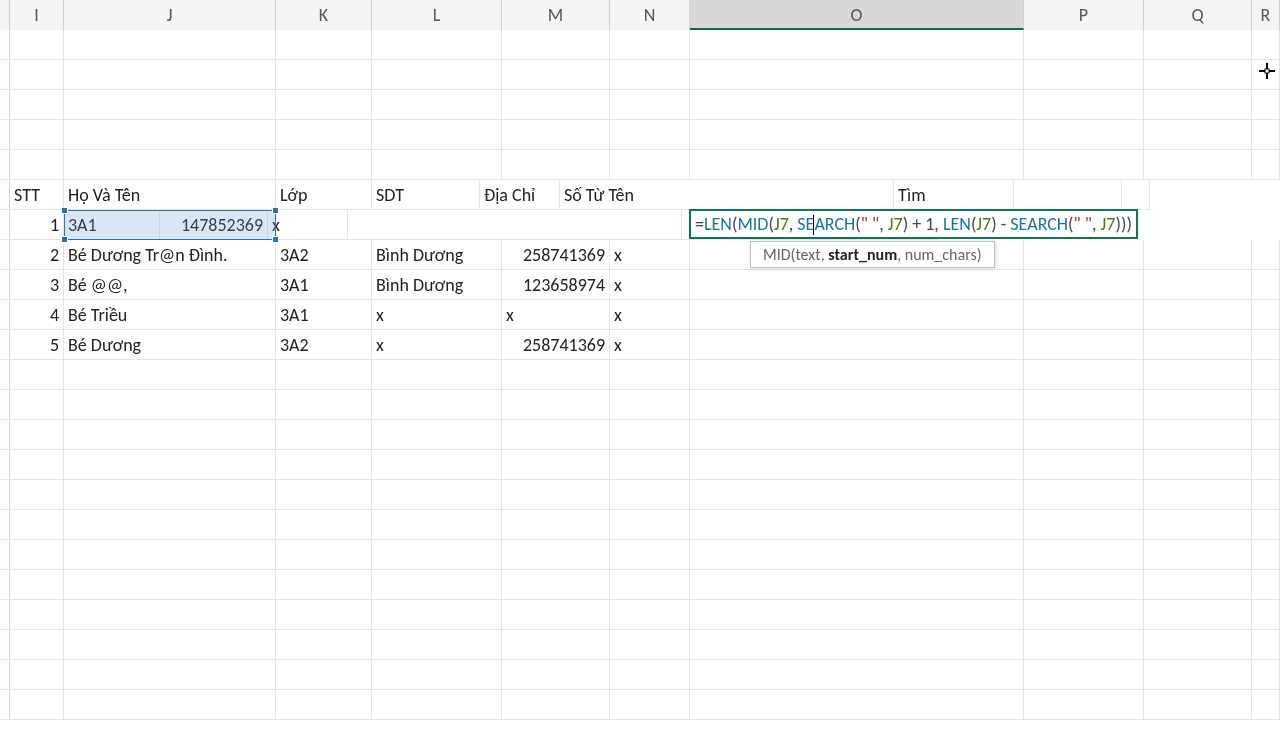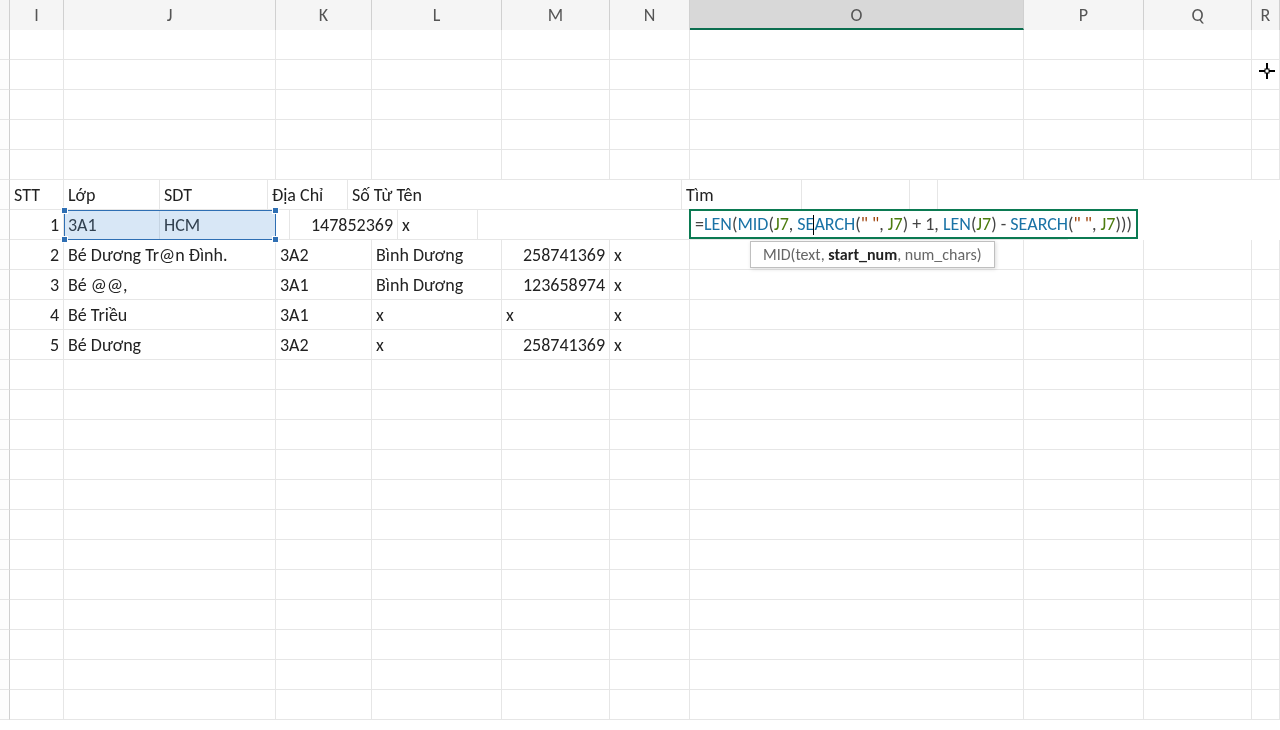--- a/index.html
+++ b/index.html
@@ -208,34 +208,34 @@
         <div class="cell w-N"></div>
         <div class="cell w-O"></div>
         <div class="cell w-P"></div>
         <div class="cell w-Q"></div>
         <div class="cell w-R"></div>
     </div>
 
     <div class="row">
       <div class="cell rowhdr w-rowhdr"></div>
       <div class="cell w-I">STT</div>
+      <div class="cell w-J">Họ Và Tên</div>
       <div class="cell w-K">Lớp</div>
       <div class="cell w-M">SDT</div>
       <div class="cell w-N">Địa Chỉ</div>
       <div class="cell w-O">Số Từ Tên</div>
       <div class="cell w-P">Tìm</div>
       <div class="cell w-Q"></div>
       <div class="cell w-R"></div>
     </div>
 
     <div class="row">
       <div class="cell rowhdr w-rowhdr"></div>
       <div class="cell right w-I">1</div>
       <div class="cell w-K">3A1</div>
-      <div class="cell w-L">HCM</div>
       <div class="cell right w-M">147852369</div>
       <div class="cell w-N">x</div>
       <div class="cell w-O" id="cell-O7"></div>
       <div class="cell w-P"></div>
       <div class="cell w-Q"></div>
       <div class="cell w-R"></div>
     </div>
     <div class="row">
       <div class="cell rowhdr w-rowhdr"></div>
       <div class="cell right w-I">2</div>

